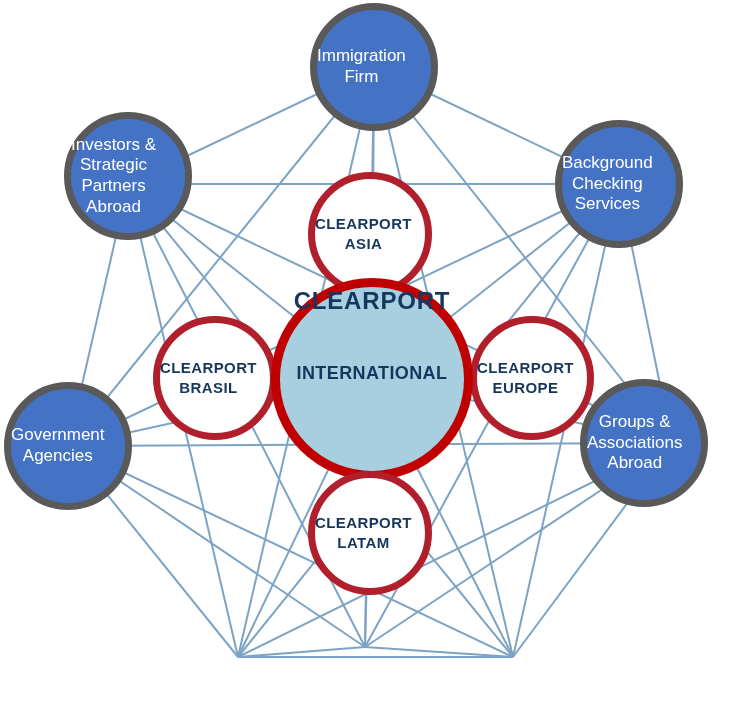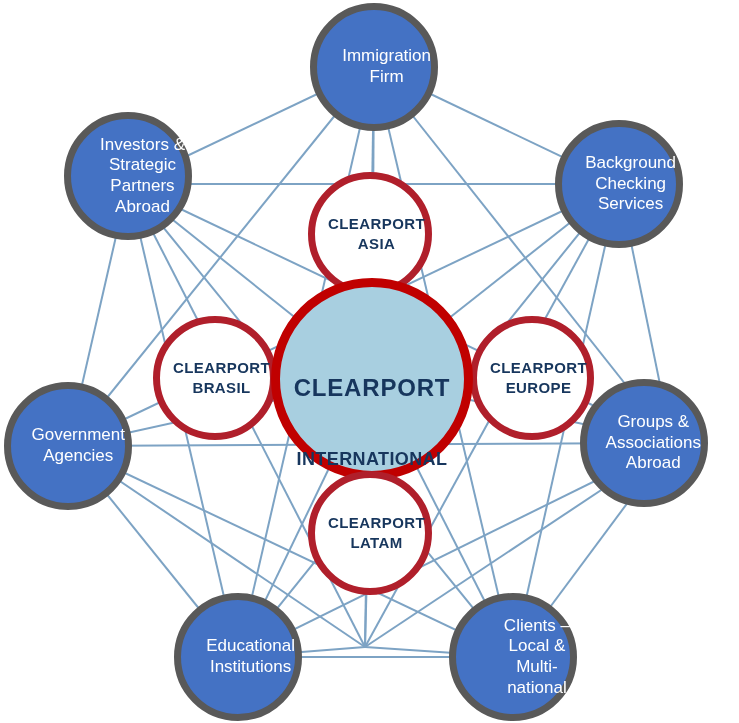--- a/index.html
+++ b/index.html
@@ -9,21 +9,21 @@
     background:#ffffff;
     overflow:hidden;
     font-family:"Liberation Sans", sans-serif;
   }
   svg.mesh{position:absolute;left:0;top:0;z-index:1;}
 
   .node{
     position:absolute;
     border-radius:50%;
     box-sizing:border-box;
-    display:flex;align-items:center;justify-content:flex-end;
+    display:flex;align-items:center;justify-content:flex-start;
     text-align:center;
   }
   .node .lbl{white-space:pre-line;}
 
   
   .outer{
     width:128px;height:128px;
     background:#4472C4;
     border:7px solid #595959;
     z-index:2;
@@ -126,30 +126,20 @@
   </div>
   <div class="node outer pos-government">
     <span class="lbl">Government
 Agencies</span>
   </div>
   <div class="node outer pos-groups">
     <span class="lbl">Groups &amp;
 Associations
 Abroad</span>
   </div>
-  <div class="node outer pos-educational">
-    <span class="lbl">Educational
-Institutions</span>
-  </div>
-  <div class="node outer pos-clients">
-    <span class="lbl">Clients –
-Local &amp;
-Multi-
-national</span>
-  </div>
 
   <div class="node satellite pos-asia">
     <span class="lbl">CLEARPORT
 ASIA</span>
   </div>
   <div class="node satellite pos-brasil">
     <span class="lbl">CLEARPORT
 BRASIL</span>
   </div>
   <div class="node satellite pos-europe">

